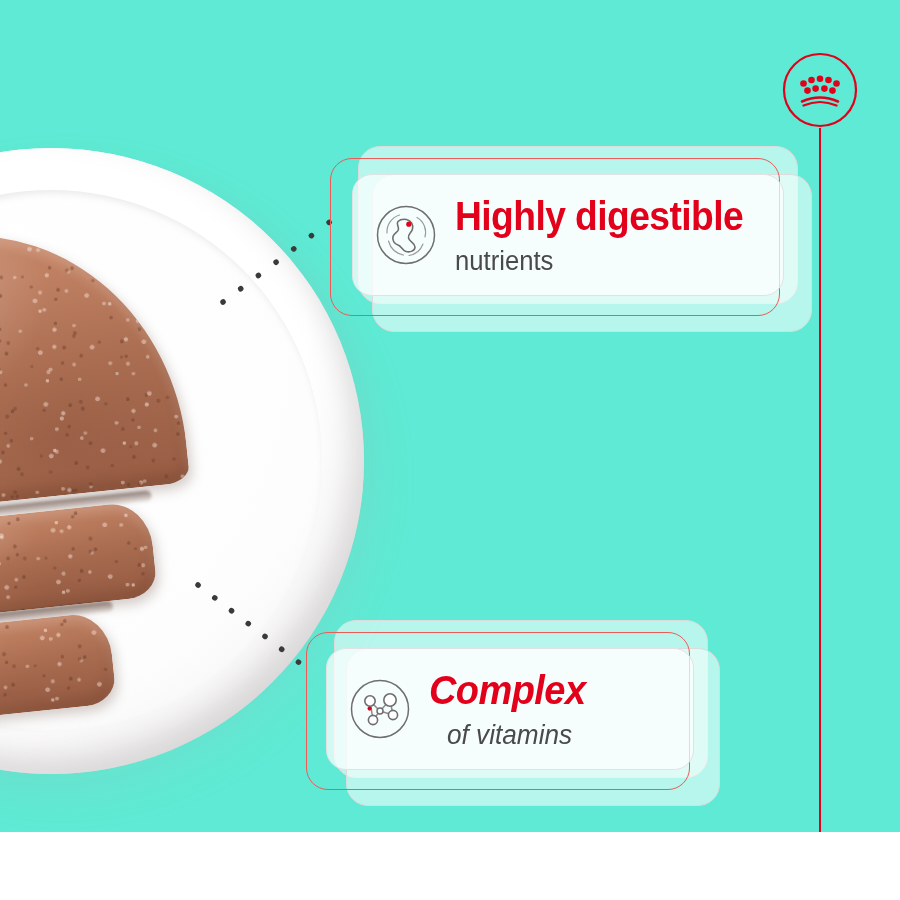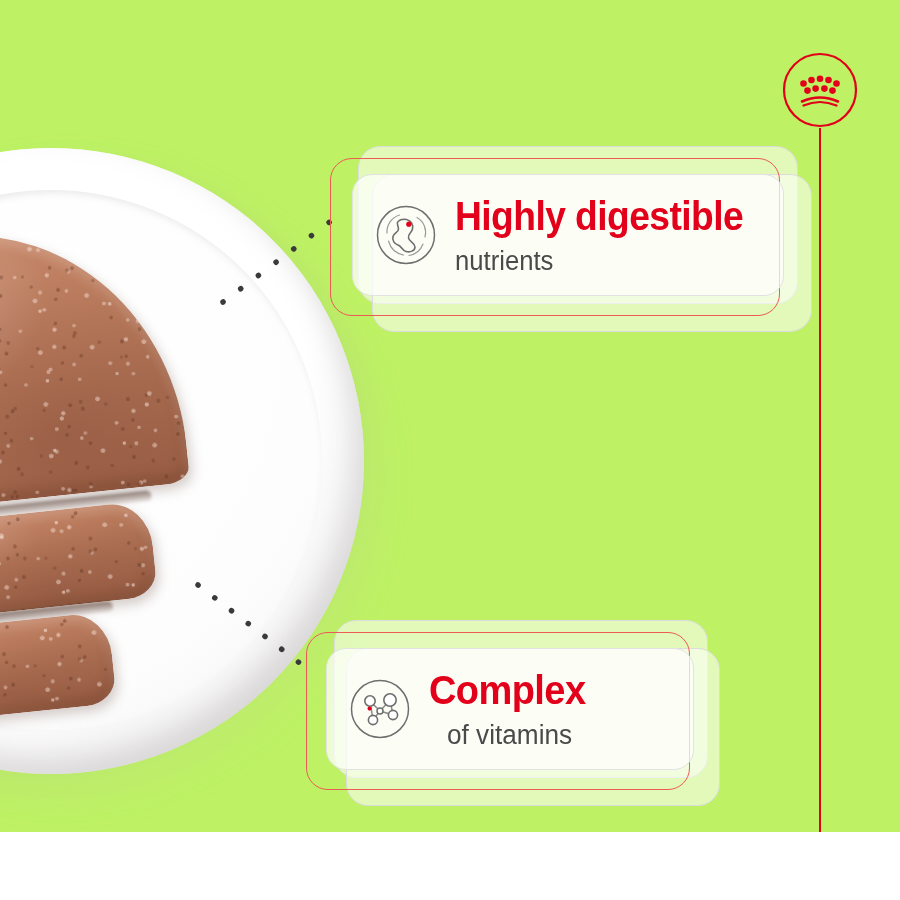--- a/index.html
+++ b/index.html
@@ -9,21 +9,21 @@
     background: #ffffff;
   }
   body {
     font-family: "Liberation Sans", sans-serif;
   }
 
   #stage {
     position: relative;
     width: 900px;
     height: 832px;
-    background: #bef264;
+    background: #5eead4;
     overflow: hidden;
   }
 
   
   .food-scene {
     position: absolute;
     left: -262px;
     top: 148px;
     width: 660px;
     height: 660px;
@@ -227,21 +227,21 @@
   #card-1 .ghost-a { left: 28px;  top: 0px;   width: 438px; height: 156px; }
   #card-1 .ghost-b { left: 42px;  top: 28px;  width: 438px; height: 156px; }
   #card-1 .card-main { left: 0px; top: 12px;  width: 448px; height: 156px; }
   #card-1 .card-inner{ left: 22px;top: 28px;  width: 432px; height: 122px; }
 
   
   #card-2 { left: 306px; top: 620px; width: 420px; height: 190px; }
   #card-2 .ghost-a { left: 28px;  top: 0px;  width: 372px; height: 156px; }
   #card-2 .ghost-b { left: 40px;  top: 28px; width: 372px; height: 156px; }
   #card-2 .card-main { left: 0px; top: 12px; width: 382px; height: 156px; }
-  #card-2 .card-inner{ left: 20px;top: 28px; width: 368px; height: 122px; }
+  #card-2 .card-inner{ left: 20px;top: 28px; width: 368px; height: 122px; font-style: italic; }
 
   #card-2 .card-text { align-items: center; }
   #card-2 .card-title { transform: scaleX(0.95); }
   #card-2 .card-sub { transform: scaleX(0.97); }
 </style>
 </head>
 <body>
 
 <div id="stage">
 

